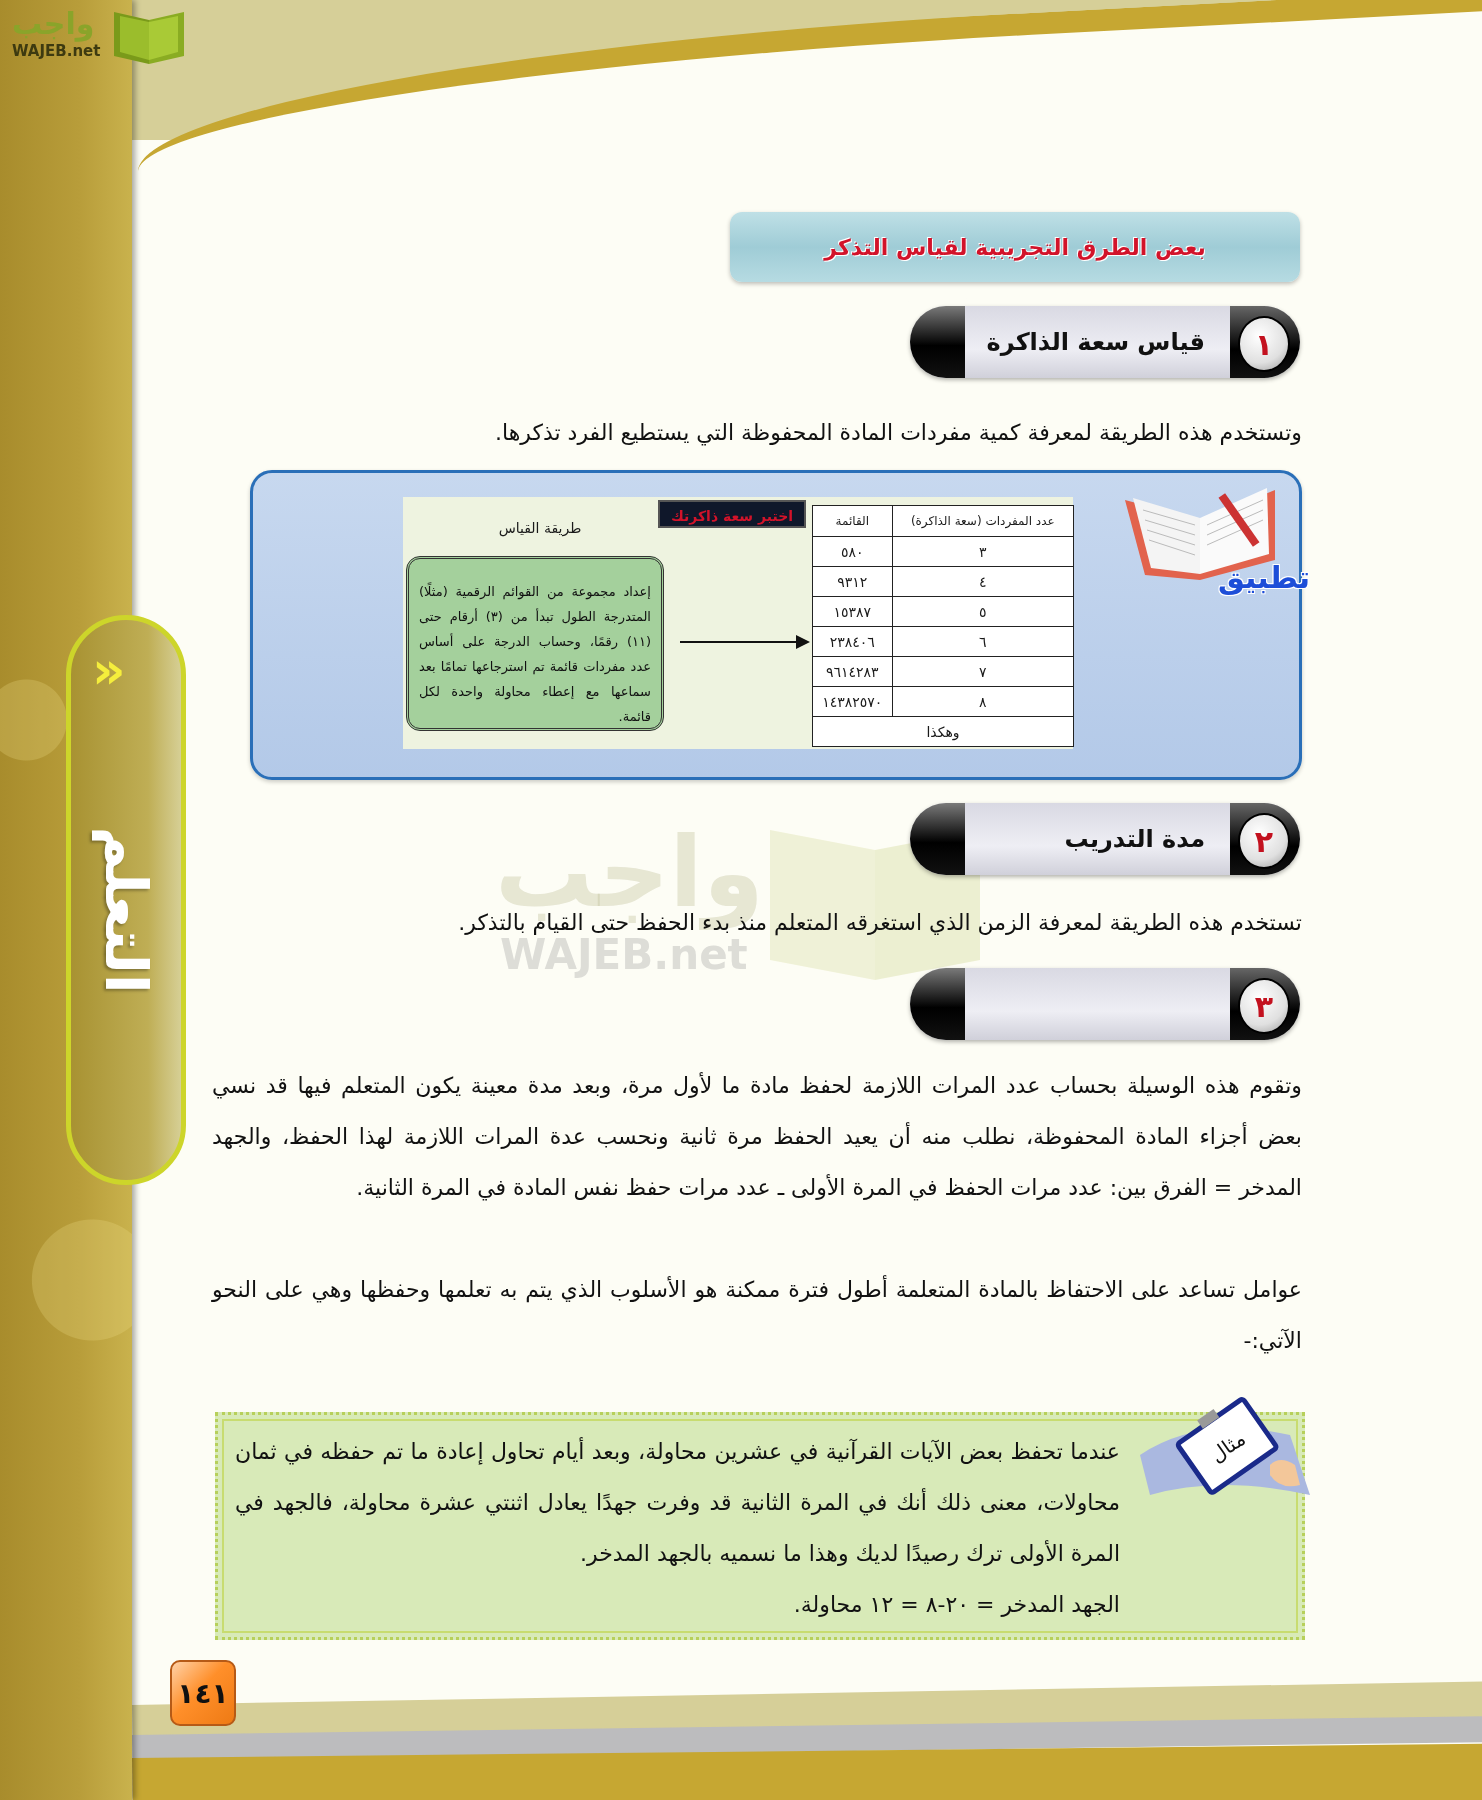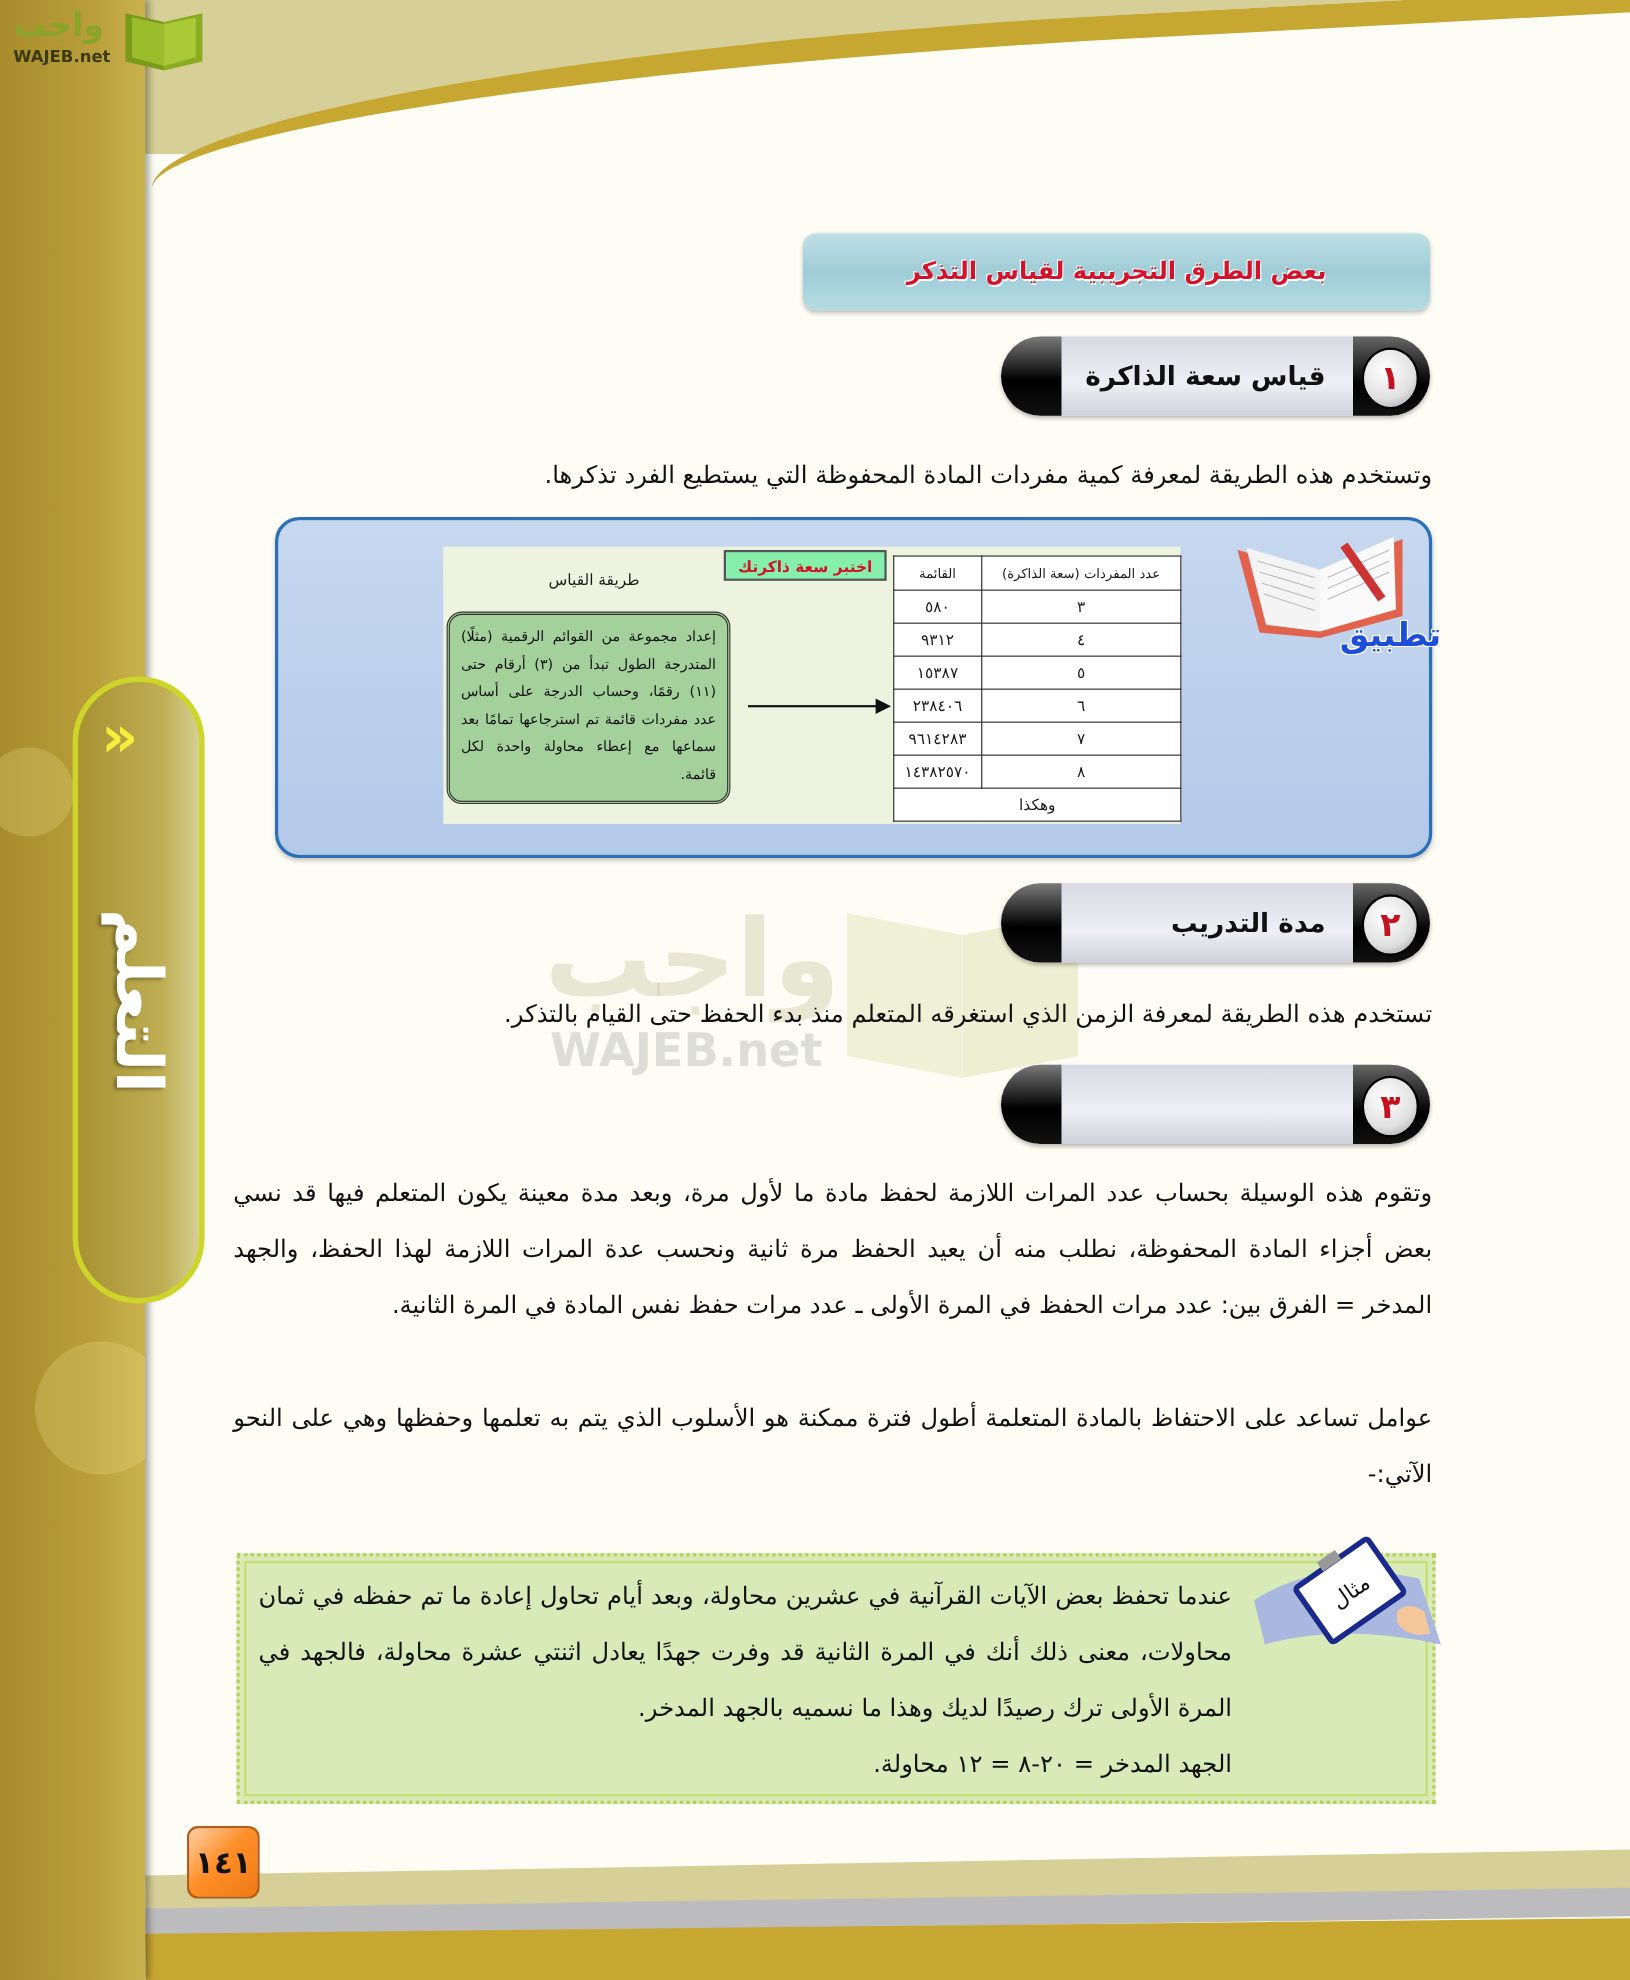--- a/index.html
+++ b/index.html
@@ -26,22 +26,22 @@
   .pill-cap-right { position:absolute; right:0; top:0; width:70px; height:72px; border-radius:0 36px 36px 0; background:linear-gradient(180deg,#666 0%,#000 60%,#111 100%); }
   .pill-num { position:absolute; right:10px; top:10px; width:48px; height:52px; border-radius:50%; background:radial-gradient(circle at 40% 35%, #ffffff 0%, #e0e0e0 60%, #999 100%); border:2px solid #000; display:flex; align-items:center; justify-content:center; font-size:30px; font-weight:bold; color:#c3111f; }
   .pill-label { position:absolute; right:95px; top:0; height:72px; line-height:72px; font-size:24px; font-weight:bold; color:#111; direction:rtl; white-space:nowrap; }
   
   .para { right:180px; direction:rtl; text-align:right; font-size:22px; color:#111; white-space:nowrap; }
   .para-block { left:212px; width:1090px; direction:rtl; text-align:justify; text-align-last:right; font-size:22px; line-height:51px; color:#111; }
   
   .app-box { left:250px; top:470px; width:1052px; height:310px; border:3px solid #2a6fb8; border-radius:22px; background:linear-gradient(180deg,#c7d8ef 0%,#b3c9e8 100%); box-sizing:border-box; box-shadow:0 2px 4px rgba(0,0,0,.2); }
   .app-inner { left:403px; top:497px; width:670px; height:252px; background:#eef3e0; }
   .measure-title { left:470px; top:520px; width:140px; text-align:center; font-size:14px; direction:rtl; }
-  .test-label { left:658px; top:500px; width:148px; height:28px; border:2px solid #555; background:#86efac; font-size:14px; color:#d2132a; font-weight:bold; text-align:center; line-height:28px; direction:rtl; box-sizing:border-box; }
-  .method-box { left:406px; top:556px; width:258px; height:175px; border:3px double #333; border-radius:14px; background:#a4d09c; box-sizing:border-box; padding:8px 10px; direction:rtl; text-align:justify; text-align-last:right; font-size:13px; line-height:25px; color:#111; }
+  .test-label { left:658px; top:500px; width:148px; height:28px; border:2px solid #555; background:#0f172a; font-size:14px; color:#d2132a; font-weight:bold; text-align:center; line-height:28px; direction:rtl; box-sizing:border-box; }
+  .method-box { left:406px; top:556px; width:258px; height:175px; border:3px double #333; border-radius:14px; background:#a4d09c; box-sizing:border-box; padding:20px 10px; direction:rtl; text-align:justify; text-align-last:right; font-size:13px; line-height:25px; color:#111; }
   .arrow-line { left:680px; top:641px; width:120px; height:2px; background:#111; }
   .arrow-head { left:796px; top:635px; width:0; height:0; border-left:14px solid #111; border-top:7px solid transparent; border-bottom:7px solid transparent; }
   .mem-table { left:812px; top:505px; width:262px; border-collapse:collapse; background:#fff; direction:rtl; font-size:14px; }
   .mem-table td, .mem-table th { border:1.5px solid #222; height:29px; text-align:center; font-weight:normal; padding:0 2px;margin-left:44px; }
   .mem-table th { font-size:12px; height:30px; }
   .book-icon { left:1115px; top:480px; width:170px; height:110px; }
   .apply-label { left:1218px; top:560px; font-size:30px; font-weight:bold; color:#1d4ed8; direction:rtl; text-shadow:1px 1px 0 #fff,-1px -1px 0 #fff,1px -1px 0 #fff,-1px 1px 0 #fff; }
   
   .wm-ar { left:495px; top:815px; font-size:98px; font-weight:bold; color:rgba(190,190,150,0.35); direction:rtl; }
   .wm-en { left:500px; top:930px; font-size:42px; font-weight:bold; color:rgba(160,160,160,0.35); }

